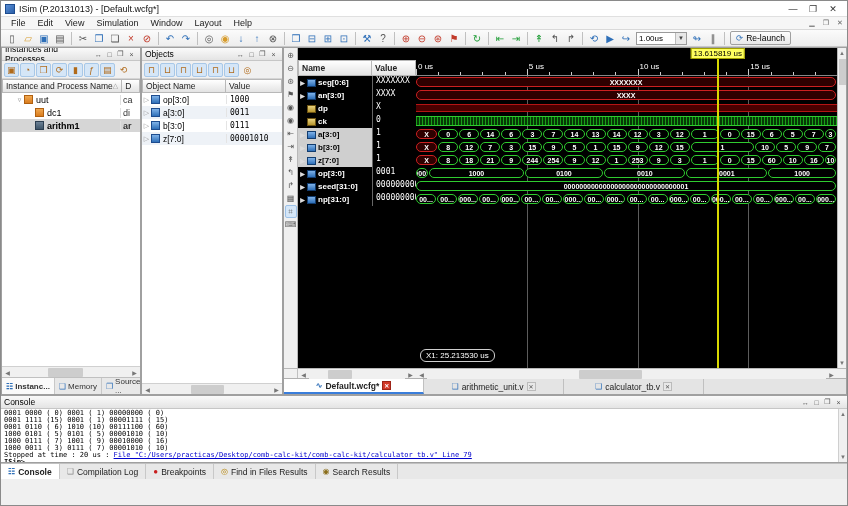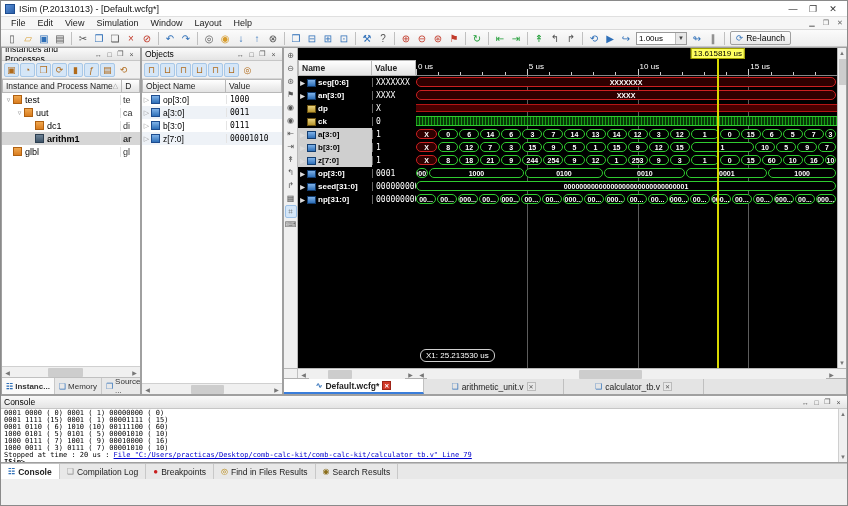--- a/index.html
+++ b/index.html
@@ -64,21 +64,21 @@
   
   .wavewin { flex:1; display:flex; flex-direction:column; border:1px solid #a0a0a0; background:#000; }
   .wavecontent { flex:1; display:flex; overflow:hidden; }
   .vtoolbar { width:14px; background:#f0f0f0; border-right:1px solid #b8b8b8; display:flex; flex-direction:column; align-items:center; padding-top:1px; flex:none; }
   .vicon { width:12px; height:13px; font-size:8px; display:flex; align-items:center; justify-content:center; color:#555; }
   .vicon.hl { border:1px solid #9cc1e8; background:#d5e6f7; border-radius:2px; }
   .wnames { width:118px; background:#000; flex:none; display:flex; flex-direction:column; }
   .wn-top { height:12px; flex:none; }
   .wn-head { height:16px; display:flex; flex:none; }
   .wn-head .hcell { font-weight:bold; }
-  .wrowname { height:13px; display:flex; align-items:center; flex:none; color:#fff; font-size:8px; font-weight:bold; }
+  .wrowname { height:13px; display:flex; flex:none; color:#fff; font-size:8px; font-weight:bold; }
   .wexp { width:9px; text-align:center; font-size:6px; color:#ddd; flex:none; }
   .sigicon { width:9px; height:8px; flex:none; margin-right:2px; background:linear-gradient(#7fb2e8,#2e6fb8); border:1px solid #123c6e; }
   .sigicon.bit { background:linear-gradient(#e8d27f,#b8962e); border-color:#6e5412; }
   .wname-label { flex:1; overflow:hidden; white-space:nowrap; }
   .wval { width:44px; flex:none; border-left:1px solid #666; padding-left:3px; overflow:hidden; font-family:"DejaVu Sans Mono",monospace; font-weight:normal; }
   .wrowname.sel .nwrap { background:#cfcfcf; color:#000; }
   .nwrap { flex:1; display:flex; align-items:center; height:13px; overflow:hidden; }
   .canvas { flex:1; position:relative; background:#000; overflow:hidden; }
   .curstrip { position:absolute; top:0; left:0; right:0; height:12px; }
   .curlabel { position:absolute; top:0; height:11px; background:#ffff5e; color:#000; font-size:8px; padding:0 2px; border:1px solid #a0a000; transform:translateX(-50%); white-space:nowrap; z-index:6; }
@@ -232,49 +232,37 @@
           <span class="pticon off">⟲</span>
         </div>
       <div class="colhead">
         <div class="hcell" style="flex:1; border-left:1px solid #b8b8b8;">
           <span style="flex:1; overflow:hidden; white-space:nowrap;">Instance and Process Name</span>
           <span style="color:#999; font-size:7px;">△</span>
         </div>
         <div class="hcell" style="width:20px;">D</div>
       </div>
       <div class="tree" id="insttree">
-          <div class="trow" style="padding-left: 2px; background: rgb(255, 255, 255);">
-            <span class="texp">▿</span>
-            <span class="ticon2"></span>
-            <span class="tlabel">test</span>
-            <span class="tunit">te</span>
-          </div>
           <div class="trow" style="padding-left: 13px; background: rgb(255, 255, 255);">
             <span class="texp">▿</span>
             <span class="ticon2"></span>
             <span class="tlabel">uut</span>
             <span class="tunit">ca</span>
           </div>
           <div class="trow" style="padding-left: 24px; background: rgb(255, 255, 255);">
             <span class="texp"></span>
             <span class="ticon2"></span>
             <span class="tlabel">dc1</span>
             <span class="tunit">di</span>
           </div>
           <div class="trow sel" style="padding-left: 24px; background: rgb(214, 214, 214);">
             <span class="texp"></span>
             <span class="ticon2 dark"></span>
             <span class="tlabel">arithm1</span>
             <span class="tunit">ar</span>
-          </div>
-          <div class="trow" style="padding-left: 2px; background: rgb(255, 255, 255);">
-            <span class="texp"></span>
-            <span class="ticon2"></span>
-            <span class="tlabel">glbl</span>
-            <span class="tunit">gl</span>
           </div>
         </div>
       <div class="fillwhite"></div>
       <div class="hscroll">
         <span class="sarrow">◀</span>
         <span class="strack">
             <span class="sthumb" style="left:30%; width:30%;"></span>
           </span>
         <span class="sarrow">▶</span>
       </div>

